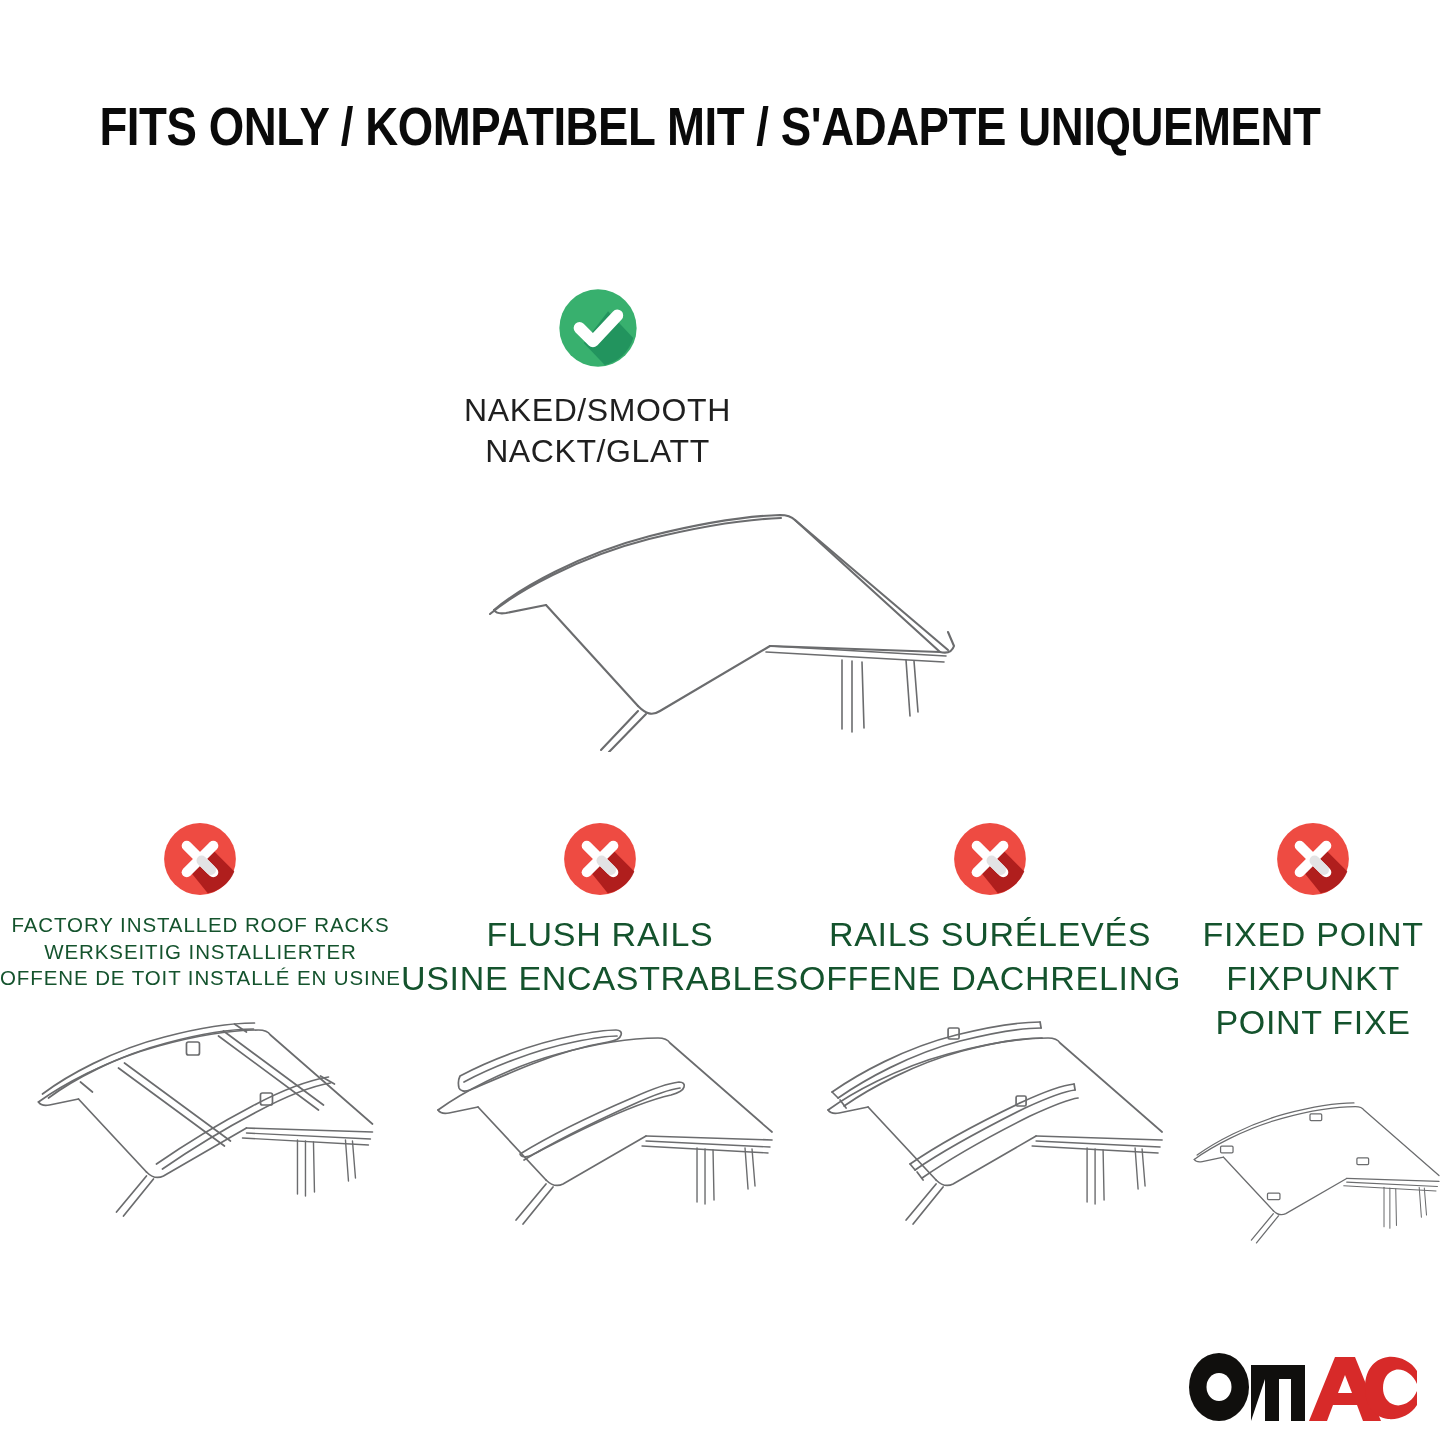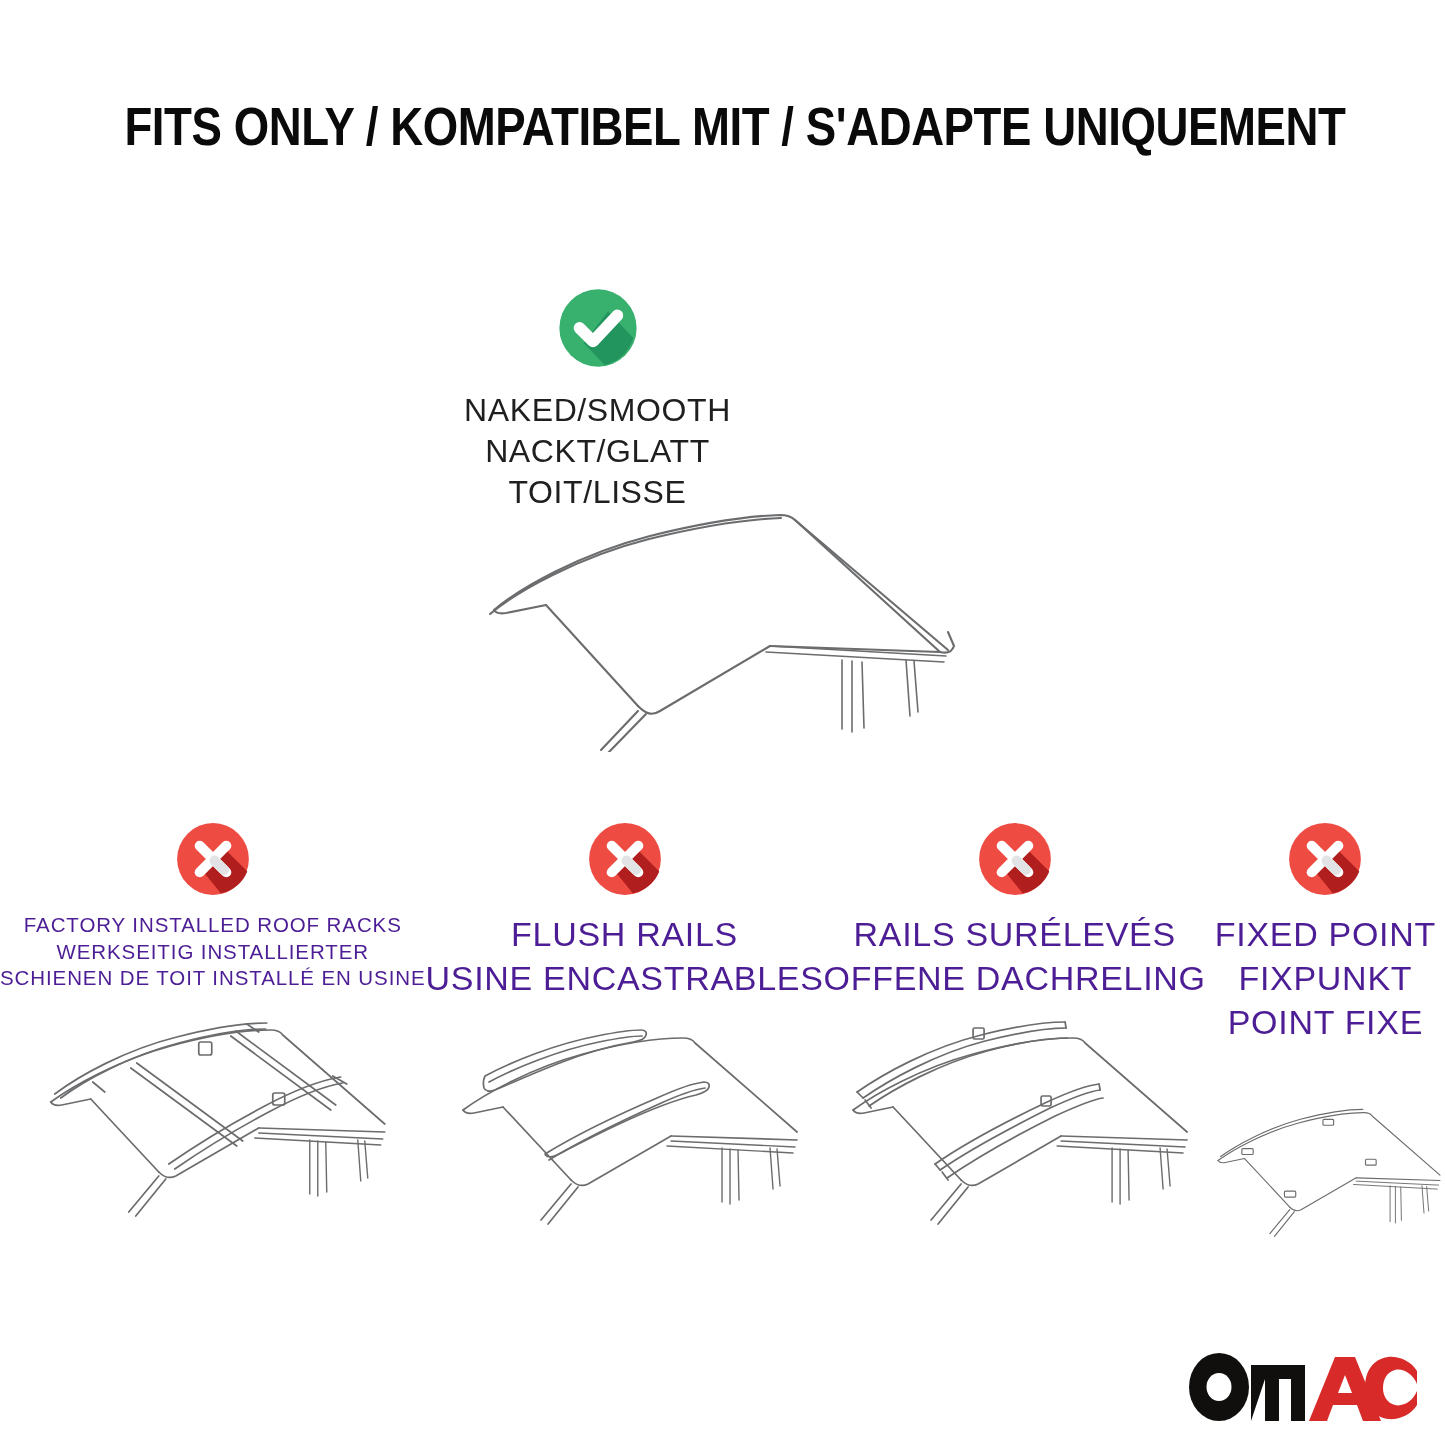--- a/index.html
+++ b/index.html
@@ -14,21 +14,21 @@
     overflow: hidden;
     position: relative;
   }
 
   
   .title-bar {
     position: absolute;
     top: 98px;
     left: 0;
     width: 1445px;
-    text-align: right;
+    text-align: left;
   }
   .title-bar .title-text {
     display: inline-block;
     font-family: "Liberation Sans Narrow", "Liberation Sans", sans-serif;
     font-size: 53px;
     font-weight: 700;
     letter-spacing: -0.5px;
     color: #0a0a0a;
     transform: scaleX(0.86);
     transform-origin: center;
@@ -84,21 +84,21 @@
   .not-col {
     flex: 1 1 0;
     text-align: center;
     position: relative;
   }
   .not-col .badge { width: 78px; height: 78px; }
   .not-col .badge svg { width: 78px; height: 78px; }
 
   .not-labels {
     margin-top: 10px;
-    color: #4c1d95;
+    color: #14532d;
     font-weight: 300;
     line-height: 1.3;
   }
   .not-labels div { white-space: nowrap; }
 
   .size-sm .not-labels { font-size: 20.5px; letter-spacing: 0.9px; }
   .size-md .not-labels { font-size: 34px; letter-spacing: 0.7px; }
 
   .small-roof {
     margin-top: 14px;
@@ -130,21 +130,20 @@
     <svg viewBox="0 0 100 100" aria-hidden="true">
       <circle cx="50" cy="50" r="46" fill="#38b06e"></circle>
       <path d="M62 30 L92 62 A46 46 0 0 1 58 94 L33 68 Z" fill="#1f8f5c" opacity="0.85"></path>
       <path d="M28 50 L44 66 L73 35" fill="none" stroke="#ffffff" stroke-width="14" stroke-linecap="round" stroke-linejoin="round"></path>
     </svg>
   </div>
 
   <div class="good-labels">
     <div>NAKED/SMOOTH</div>
     <div>NACKT/GLATT</div>
-    <div>TOIT/LISSE</div>
   </div>
 </div>
 
 <div class="main-roof">
   <svg viewBox="0 0 520 260" aria-hidden="true">
     <g fill="none" stroke="#6b6c6e" stroke-width="2.1" stroke-linejoin="round" stroke-linecap="round">
 
       <path d="M24 118 C50 96 110 62 180 44 C232 31 280 24 310 23
                C318 23 322 25 325 28
                L470 160"></path>
@@ -182,21 +181,21 @@
         <g stroke-linecap="round" stroke-width="13">
           <line x1="33" y1="33" x2="67" y2="67" stroke="#ffffff"></line>
           <line x1="67" y1="33" x2="33" y2="67" stroke="#ffffff"></line>
           <line x1="52" y1="52" x2="64" y2="64" stroke="#e2e3e4"></line>
         </g>
       </svg>
     </div>
     <div class="not-labels">
       <div>FACTORY INSTALLED ROOF RACKS</div>
       <div>WERKSEITIG INSTALLIERTER</div>
-      <div>SCHIENEN DE TOIT INSTALLÉ EN USINE</div>
+      <div>OFFENE DE TOIT INSTALLÉ EN USINE</div>
     </div>
     <div class="small-roof">
       <svg viewBox="0 0 360 225" aria-hidden="true">
         <g fill="none" stroke="#6b6c6e" stroke-width="1.7" stroke-linejoin="round" stroke-linecap="round">
 
           <path d="M18 96 C40 80 86 54 138 40 C178 29 214 24 238 24 C244 24 248 26 250 29 L352 118"></path>
           <path d="M18 96 C20 99 24 100 29 99 L58 93"></path>
           <path d="M58 93 L126 166"></path>
           <path d="M126 166 C132 172 137 173 143 170 L226 122"></path>
           <path d="M226 122 L352 126"></path>

